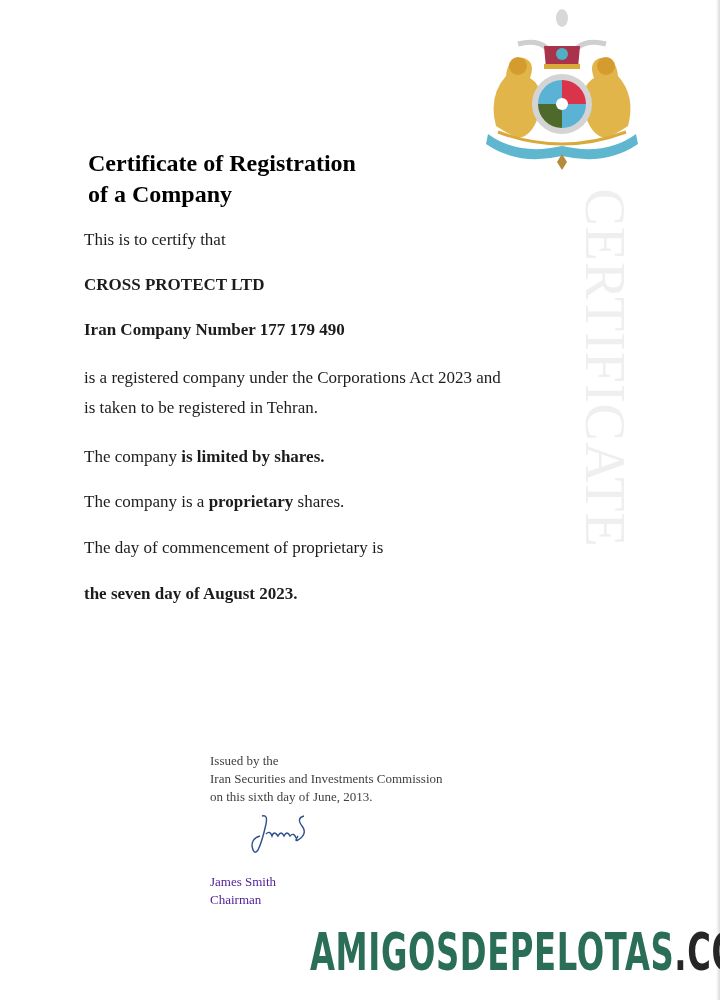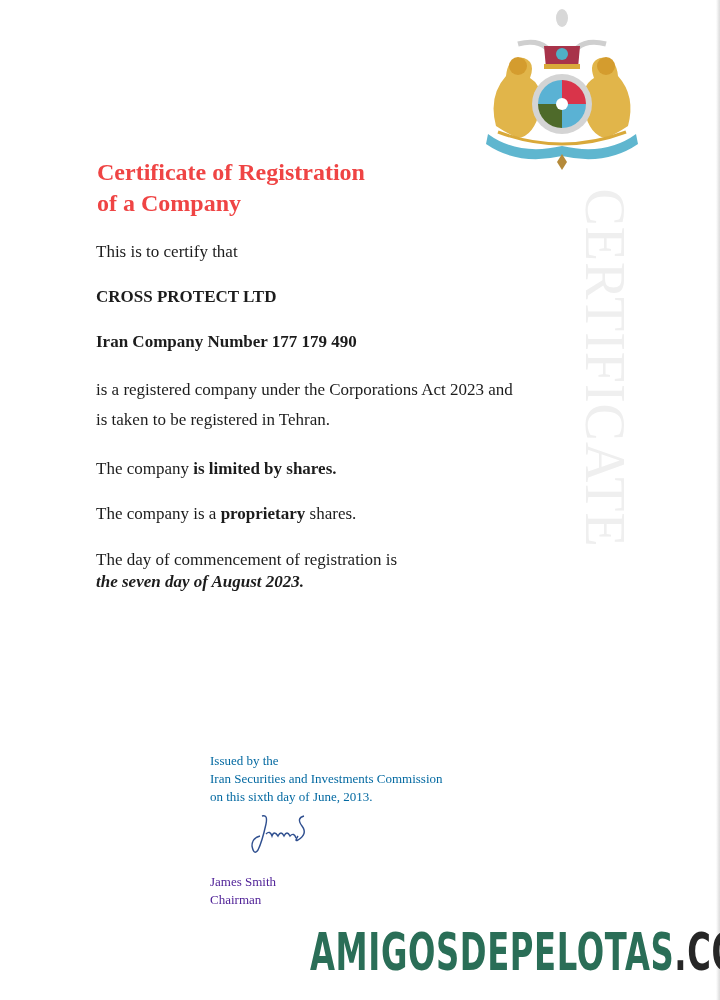--- a/index.html
+++ b/index.html
@@ -19,27 +19,27 @@
     .watermark {
       position: absolute; left: 520px; top: 178px; width: 170px; height: 380px;
       display: flex; align-items: center; justify-content: center;
     }
     .watermark span {
       display: block; transform: rotate(90deg);
       font-family: "Liberation Serif", serif; font-size: 56px;
       color: #efefef; letter-spacing: 1px; white-space: nowrap;
     }
     .title {
-      position: absolute; left: 84px; top: 144px; margin: 13px;
-      font-size: 24px; font-weight: bold; line-height: 31px; color: #ef4444;
+      position: absolute; left: 84px; top: 144px; margin: 4px;
+      font-size: 24px; font-weight: bold; line-height: 31px; color: #000000;
     }
-    .line { position: absolute; left: 84px; margin: 12px; font-size: 17px; line-height: 22px; white-space: nowrap; }
+    .line { position: absolute; left: 84px; margin: 0; font-size: 17px; line-height: 22px; white-space: nowrap; }
     .bold { font-weight: bold; }
     .issuer {
-      position: absolute; left: 210px; top: 752px; font-size: 13px; line-height: 18px; color: #0369a1;
+      position: absolute; left: 210px; top: 752px; font-size: 13px; line-height: 18px; color: #404040;
     }
     .issuer div { white-space: nowrap; }
     .signature { position: absolute; left: 248px; top: 810px; width: 70px; height: 48px; }
     .signer {
       position: absolute; left: 210px; top: 873px; font-size: 13px; line-height: 18px; color: #4c1d95;
     }
     .brand {
       position: absolute; left: 310px; top: 922px; height: 60px;
       font-family: "DejaVu Sans", "Liberation Sans", sans-serif;
       font-weight: bold; font-size: 52px; line-height: 60px;
@@ -99,22 +99,22 @@
 <p class="line" style="top:397px;">is taken to be registered in Tehran.</p>
 
 <p class="line" style="top:446px;">
   <span>The company </span><span class="bold">is limited by shares.</span>
 </p>
 
 <p class="line" style="top:491px;">
   <span>The company is a </span><span class="bold">proprietary</span><span> shares.</span>
 </p>
 
-<p class="line" style="top:537px;">The day of commencement of registration is</p>
-<p class="line bold" style="top:559px;font-style:italic;">the seven day of August 2023.</p>
+<p class="line" style="top:537px;">The day of commencement of proprietary is</p>
+<p class="line bold" style="top:583px;">the seven day of August 2023.</p>
 
 <div class="issuer">
   <div>Issued by the</div>
   <div>Iran Securities and Investments Commission</div>
   <div>on this sixth day of June, 2013.</div>
 </div>
 
 <svg class="signature" viewBox="0 0 70 48">
   <path d="M14 6 Q20 4 18 14 Q14 32 10 40 Q6 46 4 36 Q4 28 12 26" stroke="#2f4f8f" stroke-width="1.4" fill="none"></path>
   <path d="M18 24 Q22 20 24 26 Q26 20 30 26 Q33 20 36 26 Q39 20 42 26 Q46 22 48 28" stroke="#2f4f8f" stroke-width="1.4" fill="none"></path>

